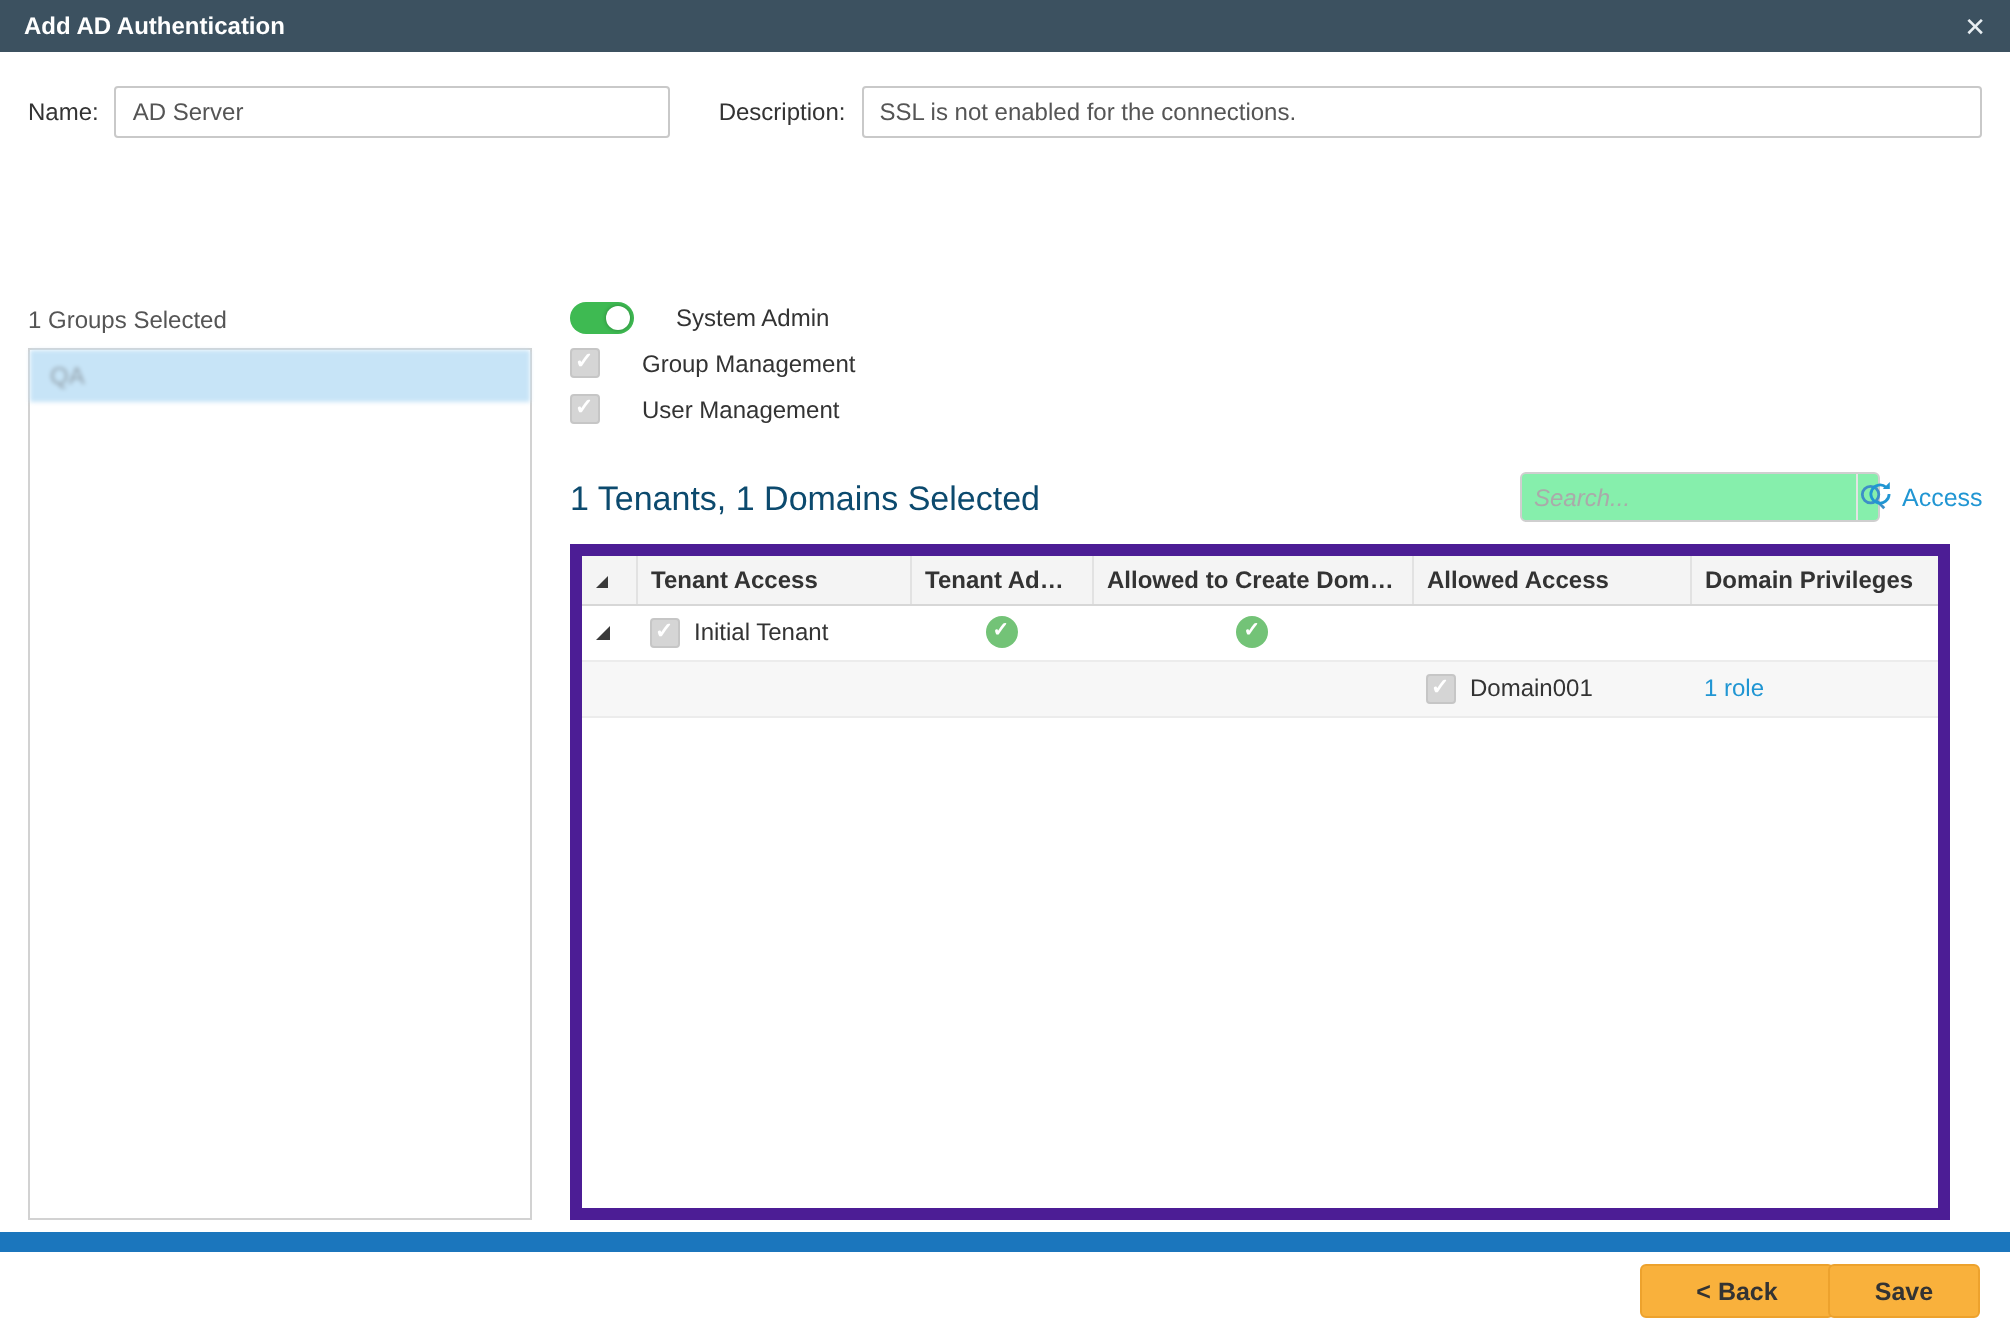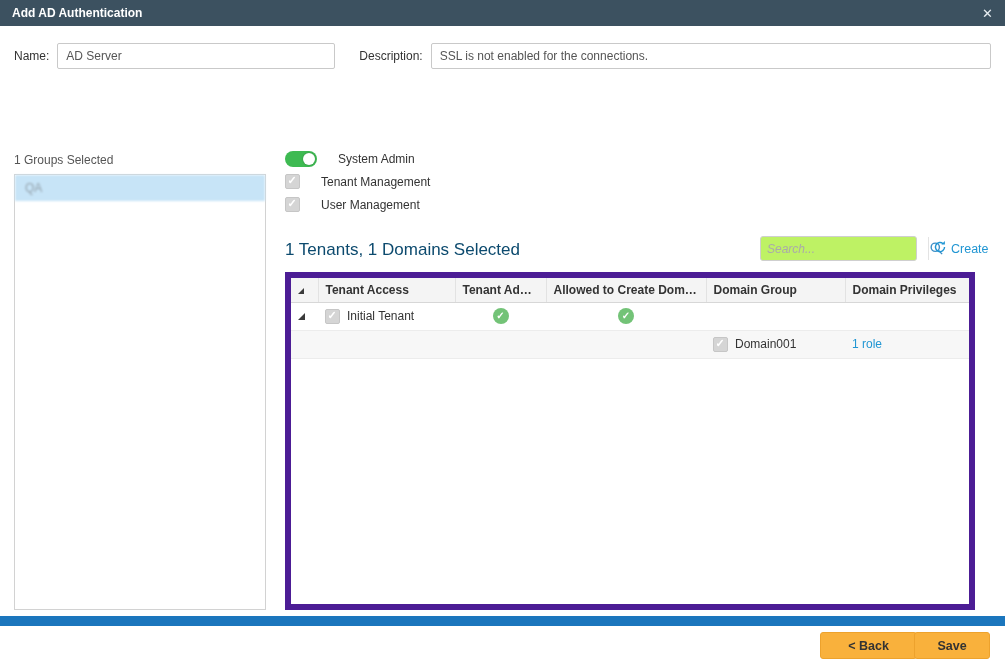--- a/index.html
+++ b/index.html
@@ -66,22 +66,22 @@
     width:15px; height:15px; background:#d5d5d5; border:1px solid #c6c6c6; border-radius:2px;
     position:relative; display:inline-block; flex:0 0 auto;
   }
   .checkbox::after {
     content:"✓"; position:absolute; left:1.5px; top:-1px; color:#fff; font-size:11px; font-weight:700;
   }
 
   
   .summary { position:absolute; top:240px; left:285px; font-size:17px; color:#0c4a6e; }
   .search-wrap {
-    position:absolute; top:236px; left:760px; width:157px; height:25px;
-    border:1px solid #cfcfcf; border-radius:3px; display:flex; align-items:center; background:#bef264;
+    position:absolute; top:236px; left:760px; width:180px; height:25px;
+    border:1px solid #cfcfcf; border-radius:3px; display:flex; align-items:center; background:#86efac;
   }
   .search-wrap input {
     flex:1; border:none; outline:none; height:100%; padding:0 6px; font-size:12px;
     font-family:"Liberation Sans", sans-serif; color:#555; background:transparent;
   }
   .search-wrap input::placeholder { color:#aaa; font-style:italic; }
   .search-icon { width:26px; height:100%; display:flex; align-items:center; justify-content:center;
     border-left:1px solid #e3e3e3; cursor:pointer; }
   .refresh { position:absolute; top:240px; left:933px; display:flex; align-items:center; gap:4px;
     color:#2196d3; cursor:pointer; font-size:12.5px; }
@@ -142,21 +142,21 @@
   <div class="group-list">
     <div class="group-item">QA</div>
   </div>
 
   <div class="perm-row" style="top:151px;">
     <span class="toggle"></span>
     <span>System Admin</span>
   </div>
   <div class="perm-row" style="top:174px;">
     <span class="checkbox"></span>
-    <span>Tenant Management</span>
+    <span>Group Management</span>
   </div>
   <div class="perm-row" style="top:197px;">
     <span class="checkbox"></span>
     <span>User Management</span>
   </div>
 
   <div class="summary">1 Tenants, 1 Domains Selected</div>
 
   <div class="search-wrap">
     <input type="text" placeholder="Search..." style="">
@@ -168,42 +168,42 @@
     </span>
   </div>
 
   <div class="refresh">
     <span>
       <svg width="14" height="14" viewBox="0 0 16 16">
         <path d="M13.2 8a5.2 5.2 0 1 1-1.7-3.8" fill="none" stroke="#2196d3" stroke-width="1.6"></path>
         <path d="M13.6 1.2v4h-4z" fill="#2196d3"></path>
       </svg>
     </span>
-    <span>Create</span>
+    <span>Access</span>
   </div>
 
   <div class="grid">
     <table>
       <colgroup>
         <col style="width:27px">
           <col style="width:137px">
           <col style="width:91px">
         <col style="width:160px">
           <col style="width:139px">
           <col>
       </colgroup>
       <thead>
         <tr>
           <th>
             <span class="tri small"></span>
           </th>
           <th>Tenant Access</th>
           <th>Tenant Admin...</th>
           <th>Allowed to Create Domain ...</th>
-          <th>Domain Group</th>
+          <th>Allowed Access</th>
           <th>Domain Privileges</th>
         </tr>
       </thead>
       <tbody>
         <tr>
           <td><span class="tri"></span></td>
           <td>
             <span class="cell-flex">
               <span class="checkbox"></span>
               <span>Initial Tenant</span>

